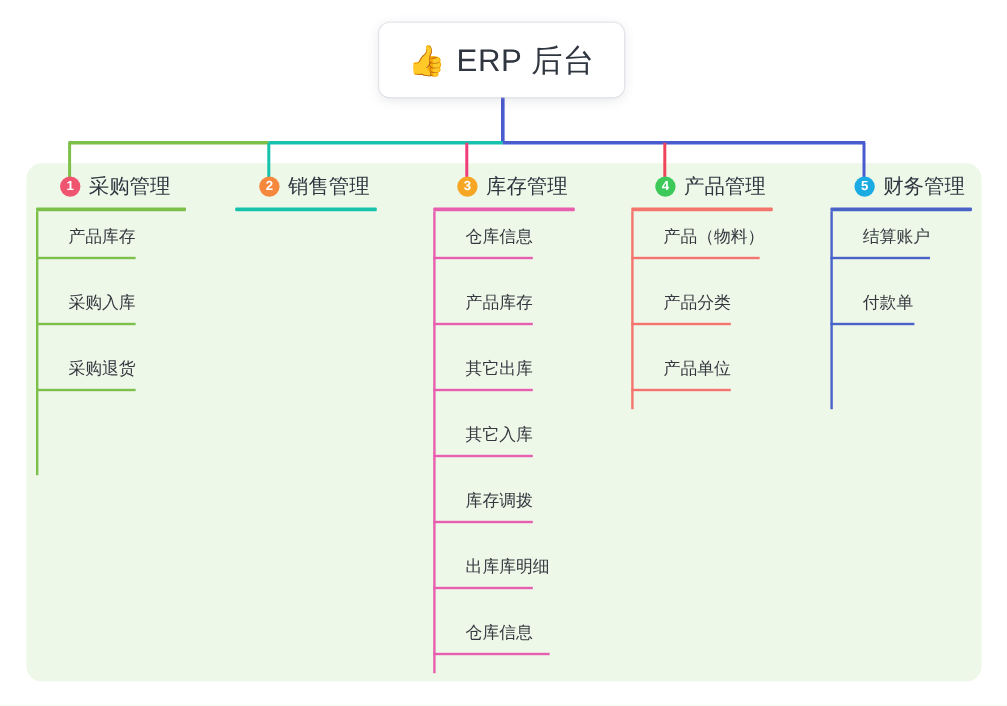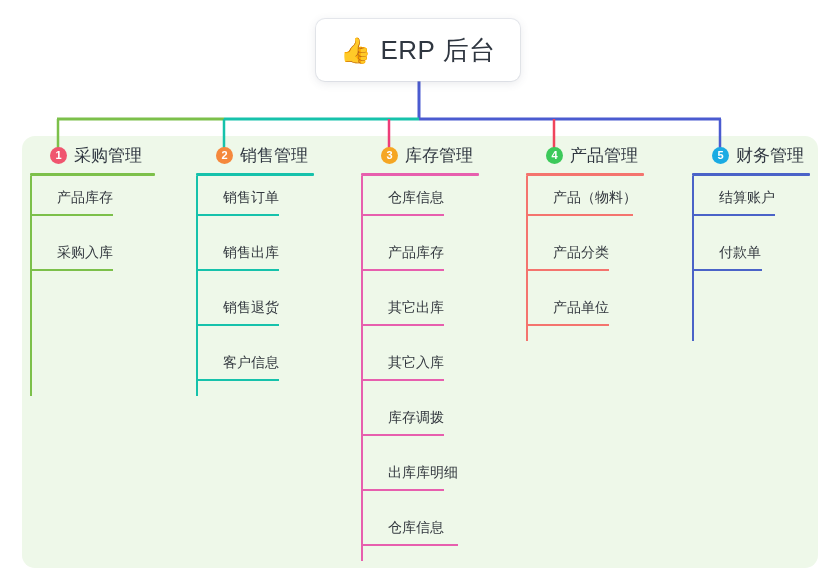--- a/index.html
+++ b/index.html
@@ -104,47 +104,32 @@
         <div class="leaves">
           <div class="spine" style="height: 220px; background: rgb(124, 192, 74);"></div>
           <div class="leaf">
             <div class="leaf-label">产品库存</div>
             <div class="leaf-rule" style="width: 83px; background: rgb(124, 192, 74);"></div>
           </div>
           <div class="leaf">
             <div class="leaf-label">采购入库</div>
             <div class="leaf-rule" style="width: 83px; background: rgb(124, 192, 74);"></div>
           </div>
+          <div class="leaf">
+            <div class="leaf-label">采购退货</div>
+            <div class="leaf-rule" style="width: 83px; background: rgb(124, 192, 74);"></div>
+          </div>
         </div>
       </div>
       <div class="col" style="left: 196px;">
         <div class="col-head">
           <span class="badge" style="background: rgb(245, 136, 60);">2</span>
           <span class="col-title">销售管理</span>
         </div>
         <div class="head-rule" style="width: 118px; background: rgb(22, 194, 171);"></div>
-        <div class="leaves">
-          <div class="spine" style="height: 220px; background: rgb(22, 194, 171);"></div>
-          <div class="leaf">
-            <div class="leaf-label">销售订单</div>
-            <div class="leaf-rule" style="width: 83px; background: rgb(22, 194, 171);"></div>
-          </div>
-          <div class="leaf">
-            <div class="leaf-label">销售出库</div>
-            <div class="leaf-rule" style="width: 83px; background: rgb(22, 194, 171);"></div>
-          </div>
-          <div class="leaf">
-            <div class="leaf-label">销售退货</div>
-            <div class="leaf-rule" style="width: 83px; background: rgb(22, 194, 171);"></div>
-          </div>
-          <div class="leaf">
-            <div class="leaf-label">客户信息</div>
-            <div class="leaf-rule" style="width: 83px; background: rgb(22, 194, 171);"></div>
-          </div>
-        </div>
       </div>
       <div class="col" style="left: 361px;">
         <div class="col-head">
           <span class="badge" style="background: rgb(245, 166, 35);">3</span>
           <span class="col-title">库存管理</span>
         </div>
         <div class="head-rule" style="width: 118px; background: rgb(231, 95, 174);"></div>
         <div class="leaves">
           <div class="spine" style="height: 385px; background: rgb(231, 95, 174);"></div>
           <div class="leaf">

